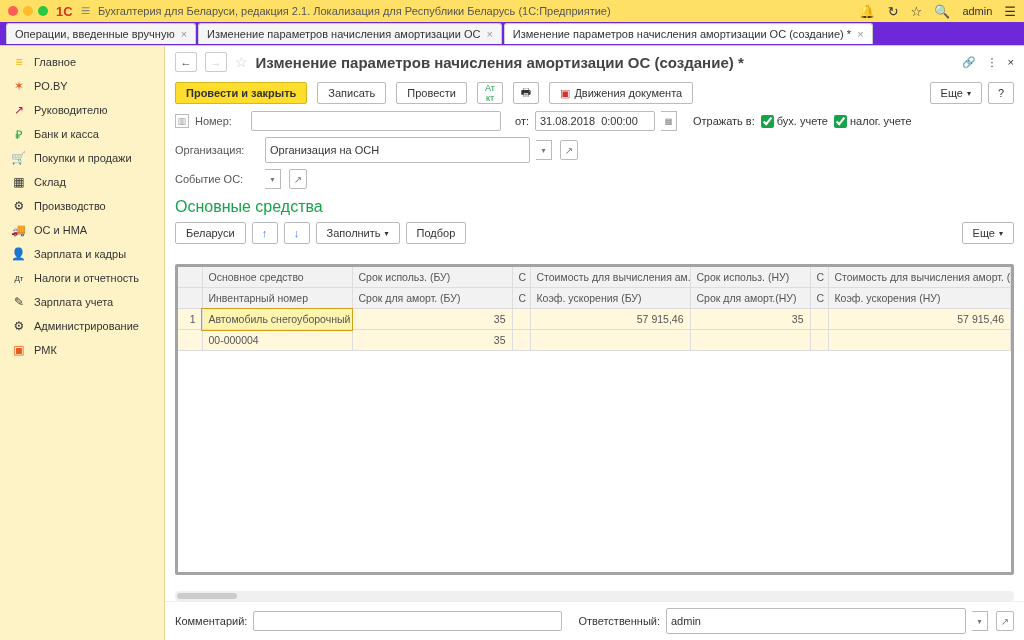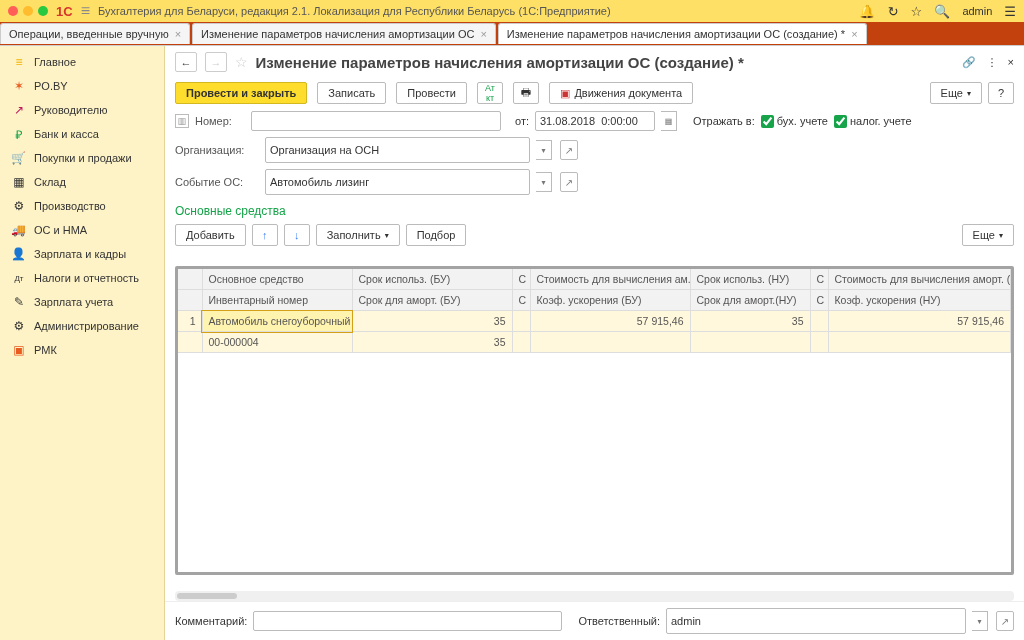--- a/index.html
+++ b/index.html
@@ -6,21 +6,21 @@
 body{background:#fff;width:1024px;height:640px;overflow:hidden;display:flex;flex-direction:column}
 .titlebar{height:22px;background:#ffe066;display:flex;align-items:center;padding:0 8px;gap:8px}
 .traffic{display:flex;gap:5px}
 .dot{width:10px;height:10px;border-radius:50%}
 .dot.r{background:#ff5f57}.dot.y{background:#febc2e}.dot.g{background:#28c840}
 .logo{font-weight:bold;color:#d6362b;font-size:13px}
 .burger{font-size:16px;color:#888}
 .titlebar-title{flex:1;color:#555;font-size:11px}
 .titlebar-right{display:flex;gap:12px;align-items:center;color:#888}
 .titlebar-right span{font-size:13px}
-.tabs{height:24px;background:#c2410c;border-bottom:1px solid #ccc;display:flex;align-items:center;}
+.tabs{height:24px;background:#6d28d9;border-bottom:1px solid #ccc;display:flex;align-items:center;padding-left:6px}
 .tab{padding:4px 8px;border:1px solid #ccc;border-bottom:none;margin-right:2px;background:#f5f5f5;display:flex;align-items:center;gap:6px;font-size:10.5px;color:#555;border-radius:3px 3px 0 0}
 .tab.active{background:#fff}
 .tab .close{color:#999;cursor:pointer}
 .main{flex:1;display:flex;overflow:hidden}
 .sidebar{width:165px;background:#fef3c7;border-right:1px solid #e5d599;padding:4px 0;overflow:auto}
 .side-item{display:flex;align-items:center;gap:8px;padding:5px 12px;color:#555;cursor:pointer}
 .side-icon{width:14px;height:14px;display:inline-flex;align-items:center;justify-content:center;font-size:12px}
 .content{flex:1;display:flex;flex-direction:column;overflow:hidden;background:#fff}
 .doc-header{display:flex;align-items:center;gap:8px;padding:6px 10px}
 .nav-btn{width:22px;height:20px;border:1px solid #ccc;background:#fff;display:flex;align-items:center;justify-content:center;border-radius:2px}
@@ -33,21 +33,21 @@
 .btn.icon-only{width:26px;padding:0;justify-content:center}
 .toolbar-right{margin-left:auto;display:flex;gap:6px}
 .form-row{display:flex;align-items:center;gap:6px;padding:3px 10px}
 .form-label{width:84px;color:#555;text-align:left}
 .form-input{height:20px;border:1px solid #bbb;padding:0 4px;border-radius:2px;background:#fff}
 .form-select{height:26px;border:1px solid #bbb;padding:0 4px;border-radius:2px;background:#fff;display:flex;align-items:center}
 .dd{width:16px;height:20px;border:1px solid #bbb;border-left:none;display:flex;align-items:center;justify-content:center;font-size:8px;color:#777}
 .link-ext{width:18px;height:20px;border:1px solid #bbb;display:flex;align-items:center;justify-content:center;font-size:10px;color:#777;margin-left:2px;border-radius:2px}
 .chk{display:flex;align-items:flex-start;gap:3px}
 .chk input{accent-color:#16a34a}
-.section-title{color:#16a34a;font-size:12px;padding:6px 10px 2px}
+.section-title{color:#16a34a;font-size:16px;padding:6px 10px 2px}
 .table-toolbar{display:flex;gap:6px;padding:4px 10px}
 .table-wrap{flex:1;overflow:auto;margin:16px 10px;border:3px solid #a3a3a3;border-radius:2px}
 table{width:100%;border-collapse:collapse;table-layout:fixed}
 th,td{border-right:1px solid #ddd;border-bottom:1px solid #ddd;padding:4px 6px;text-align:left;font-size:10.5px;color:#555;height:20px;white-space:nowrap;overflow:hidden}
 th{background:#f2f2f2;font-weight:normal}
 tr.selrow td{background:#fff8dc}
 td.sel{outline:1px solid #d4a017;background:#fff3b0!important}
 td.num{text-align:right}
 .scrollbar{height:10px;background:#f0f0f0;margin:0 10px;border-radius:4px;position:relative}
 .scrollbar::before{content:'';position:absolute;left:2px;top:2px;width:60px;height:6px;background:#ccc;border-radius:3px}
@@ -201,31 +201,28 @@
       <span class="form-label">Организация:</span>
       <div class="form-select" style="width:265px">
           <span>Организация на ОСН</span>
         </div>
       <div class="dd">▾</div>
       <div class="link-ext">↗</div>
     </div>
 
     <div class="form-row">
       <span class="form-label">Событие ОС:</span>
-      <div class="form-select" style="width:265px">
-          <span>Автомобиль лизинг</span>
-        </div>
       <div class="dd">▾</div>
       <div class="link-ext">↗</div>
     </div>
 
     <div class="section-title">Основные средства</div>
 
     <div class="table-toolbar">
-      <button class="btn">Добавить</button>
+      <button class="btn">Беларуси</button>
       <button class="btn icon-only" style="color:#3b82f6">↑</button>
       <button class="btn icon-only" style="color:#3b82f6">↓</button>
       <button class="btn">
           <span>Заполнить</span> 
           <span style="font-size:8px">▾</span>
         </button>
       <button class="btn">Подбор</button>
       <div style="margin-left:auto">
           <button class="btn">
             <span>Еще</span> 

